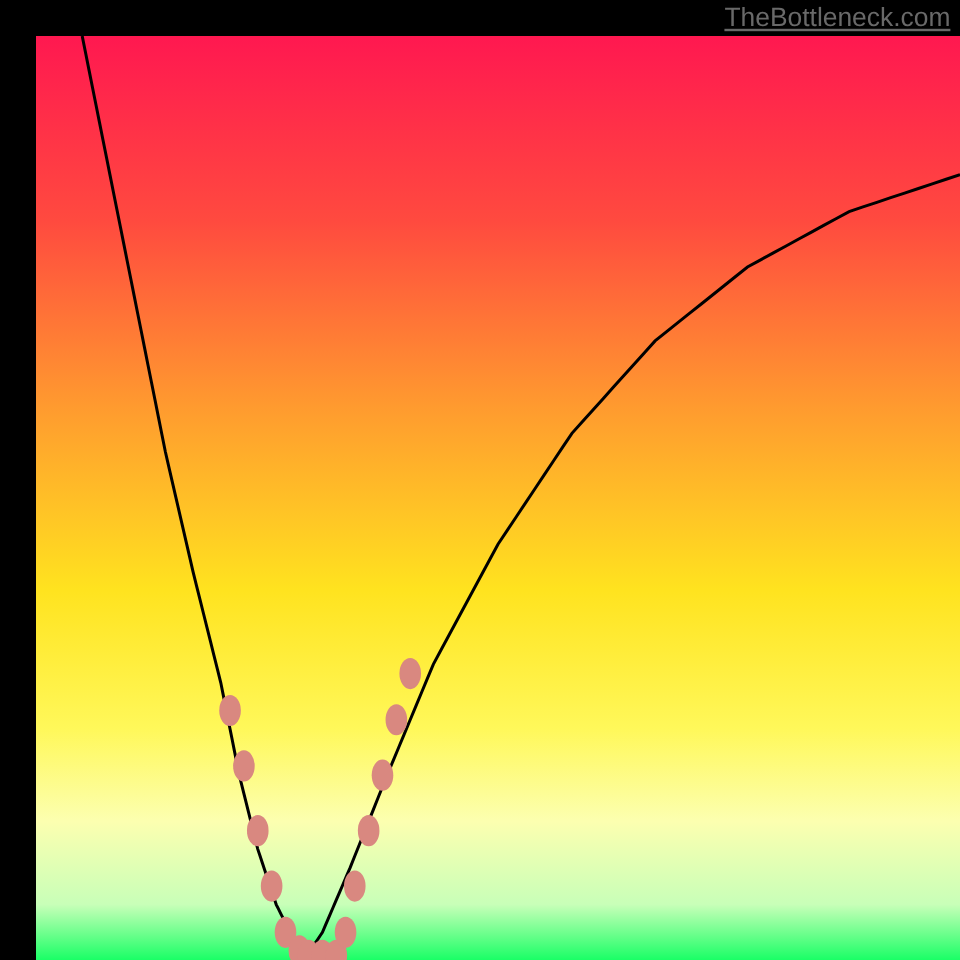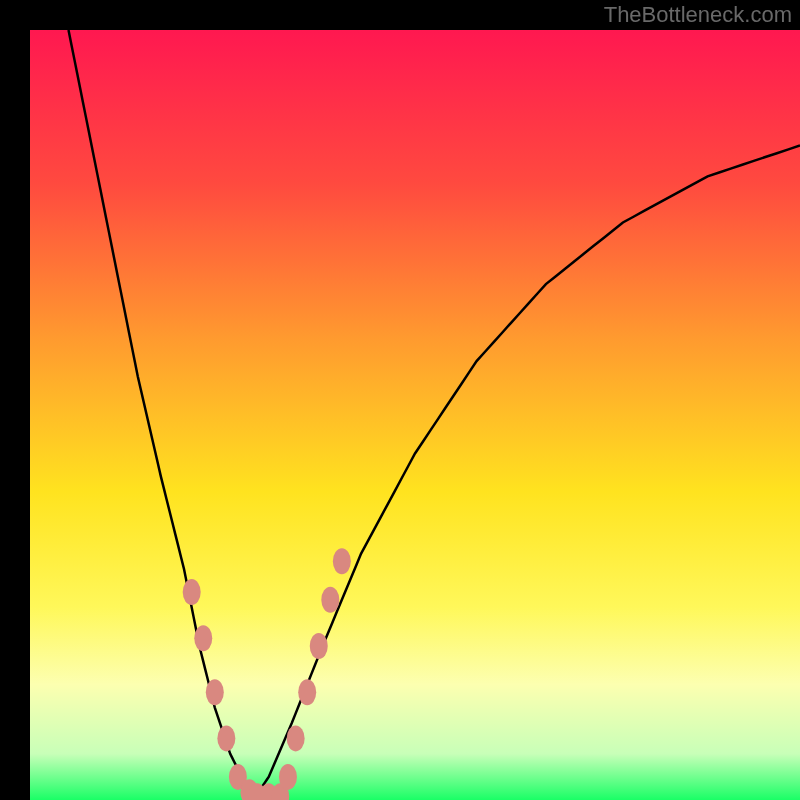--- a/index.html
+++ b/index.html
@@ -12,20 +12,21 @@
     overflow: hidden;
   }
   .attribution {
     position: absolute;
     top: 2px;
     right: 8px;
     color: #696969;
     font-size: 22px;
     font-weight: 400;
     z-index: 10;
+    text-decoration: underline;
   }
   .plot-area {
     position: absolute;
     left: 30px;
     top: 30px;
     width: 770px;
     height: 770px;
   }
   .gradient-bg {
     position: absolute;

